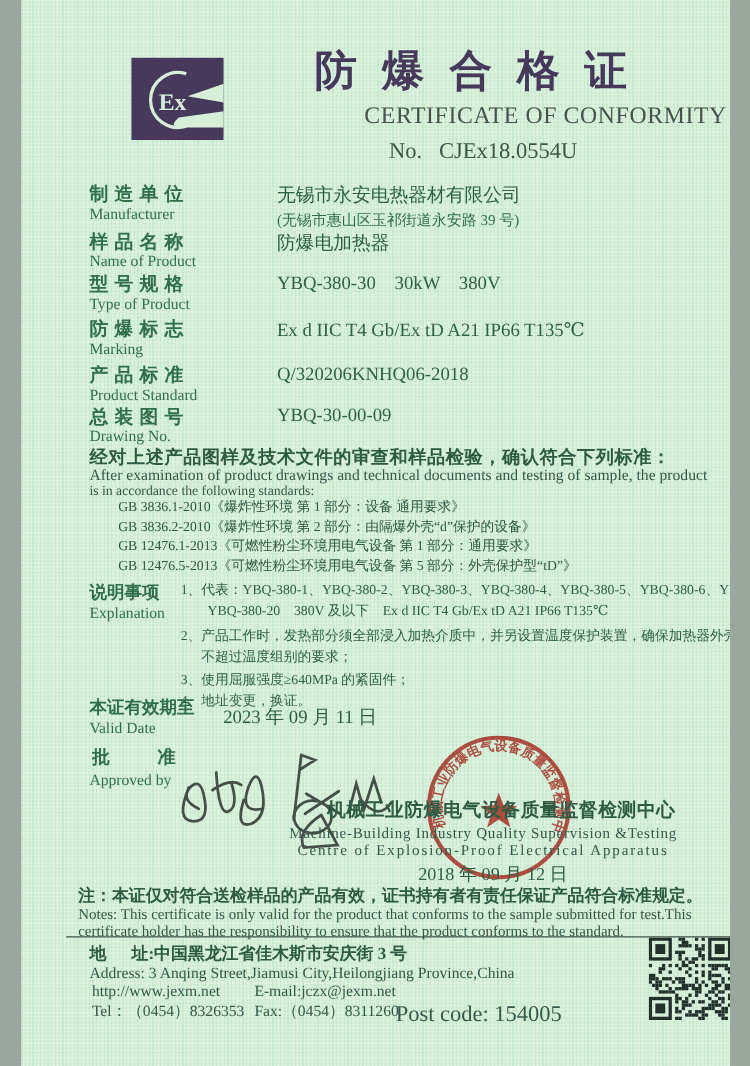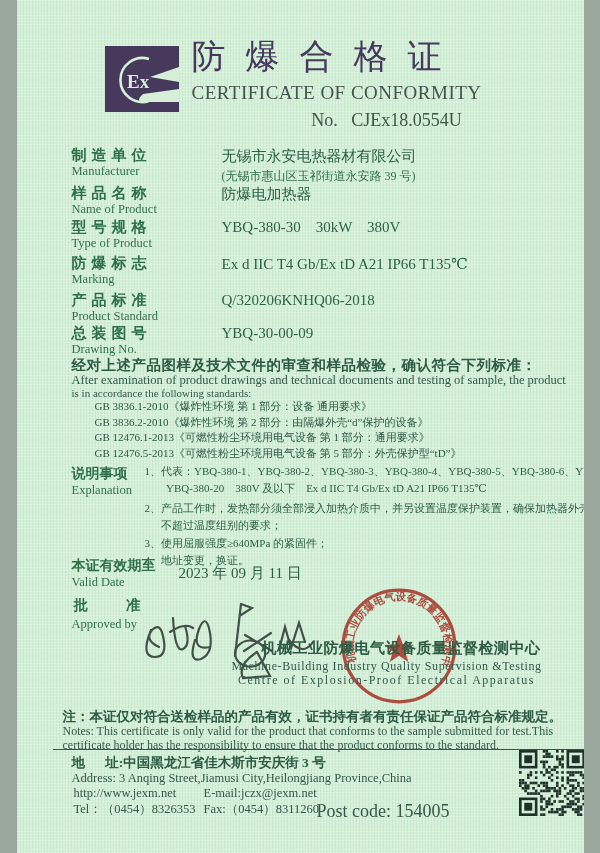--- a/index.html
+++ b/index.html
@@ -8,23 +8,23 @@
     background-color:#d5efd8;
     background-image:
       repeating-linear-gradient(90deg, rgba(140,205,160,.20) 0 1px, transparent 1px 3px),
       repeating-linear-gradient(0deg, rgba(255,255,255,.25) 0 1px, transparent 1px 3px);
     font-family:"Liberation Serif","DejaVu Serif",serif;
     color:#2d6348;
   }
   .abs{position:absolute;}
   
   .logo{left:88px;top:46px;width:74px;height:66px;}
-  .title-cn{left:175px;top:34px;width:390px;font-size:34px;font-weight:normal;
+  .title-cn{left:175px;top:34px;width:390px;text-align:center;font-size:34px;font-weight:bold;
             letter-spacing:20px;color:#46395b;white-space:nowrap;}
-  .title-en{left:175px;top:82px;width:390px;text-align:left;font-size:19px;letter-spacing:.5px;color:#45544e;}
+  .title-en{left:175px;top:82px;width:390px;text-align:right;font-size:19px;letter-spacing:.5px;color:#45544e;}
   .cert-no{left:150px;top:110px;width:440px;text-align:center;font-size:18px;color:#3c5748;white-space:pre;}
   
   .field-row{position:absolute;left:0;width:600px;height:38px;}
   .flabel{position:absolute;left:55px;top:0;font-size:15px;font-weight:bold;letter-spacing:5px;color:#2f7049;white-space:nowrap;}
   .flabel-en{position:absolute;left:55px;top:18px;font-size:12.5px;color:#32704d;white-space:nowrap;}
   .fvalue{position:absolute;left:205px;top:1px;font-size:15px;color:#2e6147;white-space:pre;}
   .fvalue-sub{position:absolute;left:205px;top:22px;font-size:12px;color:#32704d;white-space:pre;}
   .r1{top:146px}.r2{top:184px}.r3{top:218px}.r4{top:254px}.r5{top:291px}.r6{top:324px}
   
   .stmt-cn{left:55px;top:356px;font-size:14.5px;font-weight:bold;letter-spacing:.5px;color:#2d5b43;white-space:nowrap;}
@@ -159,20 +159,21 @@
     <path id="sealArc" d="M23,87 A50,50 0 1 1 117,87" fill="none"></path>
     <text font-size="11.5" fill="#cb3a33" font-weight="bold" font-family="Liberation Serif, DejaVu Serif, serif">
       <textPath href="#sealArc" startOffset="0">机械工业防爆电气设备质量监督检测中心</textPath>
     </text>
     <path d="M70,57 L74.2,68 L86.2,68.8 L76.8,76 L80.2,87.5 L70,80.6 L59.8,87.5 L63.2,76 L53.8,68.8 L65.8,68 Z" fill="#cb3a33"></path>
   </svg>
 
   <div class="abs issuer-cn">机械工业防爆电气设备质量监督检测中心</div>
   <div class="abs issuer-en1">Machine-Building Industry Quality Supervision &amp;Testing</div>
   <div class="abs issuer-en2">Centre of Explosion-Proof Electrical Apparatus</div>
+  <div class="abs issue-date">2018 年 09 月 12 日</div>
 
   <div class="abs notes-cn">注：本证仅对符合送检样品的产品有效，证书持有者有责任保证产品符合标准规定。</div>
   <div class="abs notes-en1">Notes: This certificate is only valid for the product that conforms to the sample submitted for test.This</div>
   <div class="abs notes-en2">certificate holder has the responsibility to ensure that the product conforms to the standard.</div>
 
   <div class="abs divider"></div>
 
   <div class="abs addr-cn">地      址:中国黑龙江省佳木斯市安庆街 3 号</div>
   <div class="abs addr-en">Address: 3 Anqing Street,Jiamusi City,Heilongjiang Province,China</div>
   <div class="abs website">http://www.jexm.net</div>

